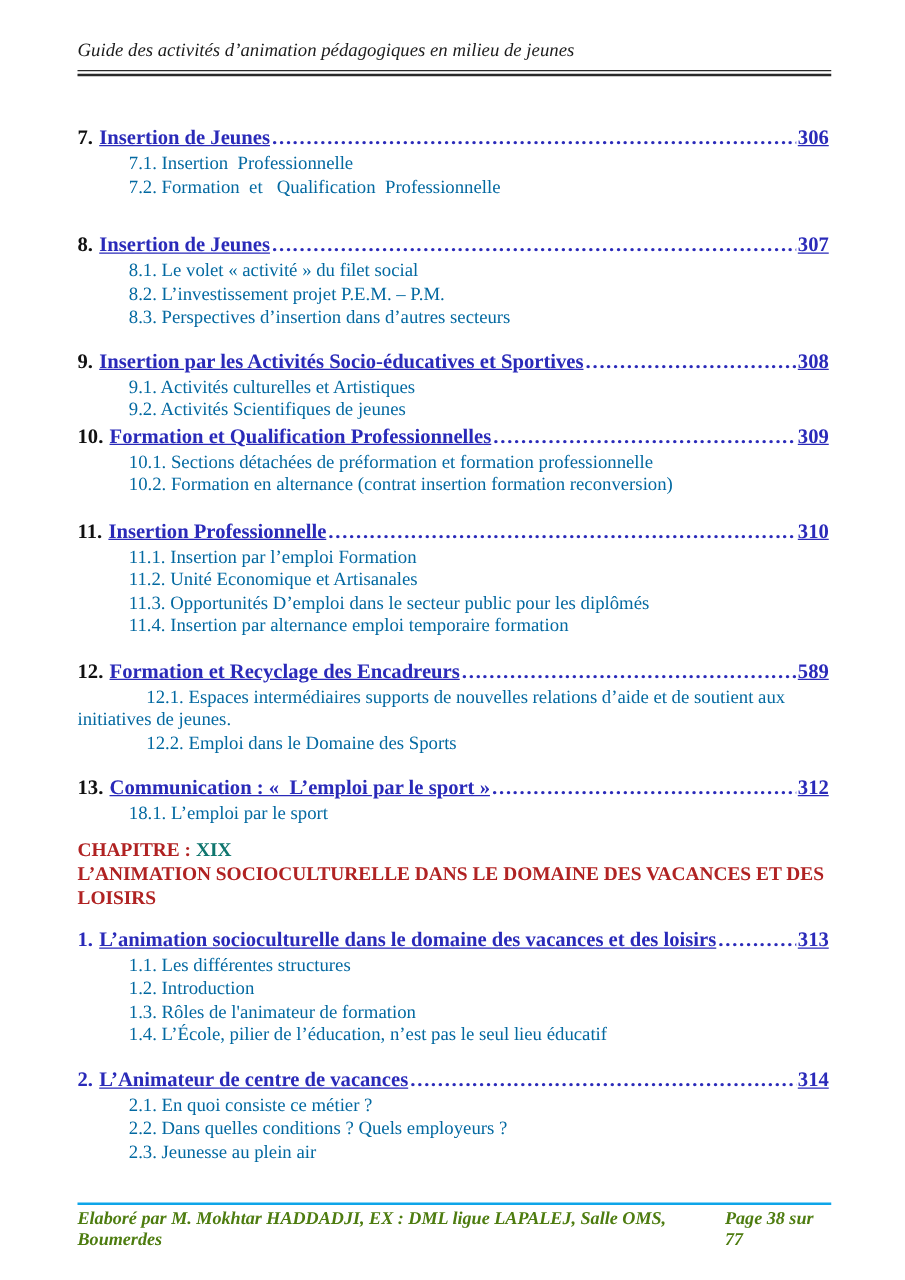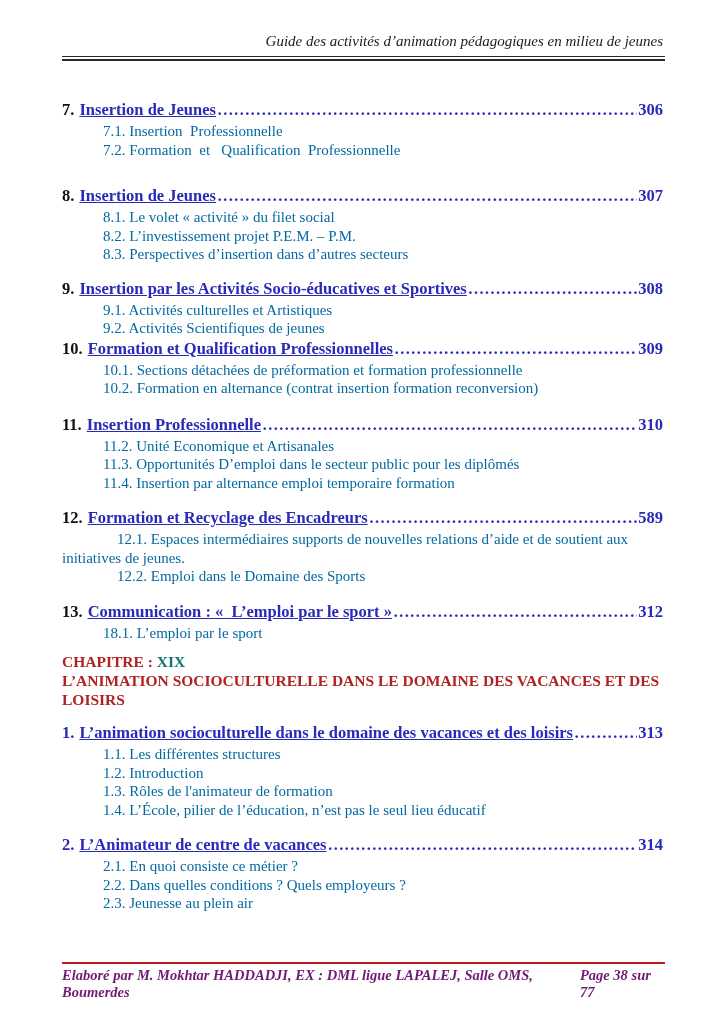--- a/index.html
+++ b/index.html
@@ -4,21 +4,21 @@
 <style>
   html,body { margin:0; padding:0; background:#ffffff; }
   .page {
     position:relative; width:724px; height:1024px; background:#ffffff;
     font-family:"Liberation Serif", serif; color:#1b1b1b; overflow:hidden;
   }
 
   
   .header {
     position:absolute; left:62px; width:601px; top:33px;
-    text-align:right; font-style:italic; font-size:15px; color:#1b1b1b;
+    text-align:left; font-style:italic; font-size:15px; color:#1b1b1b;
   }
   .header-rule {
     position:absolute; left:62px; width:603px; top:56px; height:2px;
     border-top:1px solid #2a2a2a; border-bottom:2px solid #2a2a2a;
   }
 
   
   .content { position:absolute; left:62px; top:99px; width:601px; }
 
   .toc-section { margin-top:0; }
@@ -27,21 +27,21 @@
     font-weight:bold; font-size:16.5px; line-height:21px; color:#2a2ab9;
   }
   .toc-heading .num { margin-right:5px; white-space:pre; }
   .num-black { color:#111111; }
   .num-blue  { color:#2a2ab9; }
   .t-title { white-space:pre;text-decoration:underline; }
   .leader {
     flex:1 1 auto; overflow:hidden; white-space:nowrap;
     margin:0 1px; min-width:8px;
   }
-  .page-num { white-space:nowrap; }
+  .page-num { white-space:nowrap;text-decoration:underline; }
 
   .toc-items { margin-top:2px; }
   .toc-item {
     margin-left:41px; font-size:15px; line-height:18.5px;
     white-space:pre-wrap; color:#0369a1;
   }
   .toc-item.hang { margin-left:0; text-indent:55px; }
 
   
   .m-s8  { margin-top:26px; }
@@ -56,23 +56,23 @@
 
   
   .chapter {
     font-weight:bold; font-size:15.5px; line-height:19px; color:#b02222;
   }
   .chapter .numeral { color:#0f766e; }
 
   
   .footer {
     position:absolute; left:62px; width:603px; top:962px;
-    border-top:2px solid #b91c1c; padding-top:3px;
+    border-top:2px solid #0ea5e9; padding-top:3px;
     display:flex; justify-content:space-between; align-items:baseline;
-    font-weight:bold; font-style:italic; font-size:14.5px; color:#701a75;
+    font-weight:bold; font-style:italic; font-size:14.5px; color:#4d7c0f;
   }
 </style>
 </head>
 <body>
 
 <div class="page">
 
   <div class="header">Guide des activités d’animation pédagogiques en milieu de jeunes</div>
   <div class="header-rule"></div>
 
@@ -132,20 +132,21 @@
     </div>
 
     <div class="toc-section m-s11">
       <div class="toc-heading">
         <span class="num num-black">11.</span>
         <span class="t-title">Insertion Professionnelle</span>
         <span class="leader">……………………………………………………………………………………………………………………………………………………………………………………………………………………</span>
         <span class="page-num">310</span>
       </div>
       <div class="toc-items">
+        <div class="toc-item">11.1. Insertion par l’emploi Formation</div>
         <div class="toc-item">11.2. Unité Economique et Artisanales</div>
         <div class="toc-item">11.3. Opportunités D’emploi dans le secteur public pour les diplômés</div>
         <div class="toc-item">11.4. Insertion par alternance emploi temporaire formation</div>
       </div>
     </div>
 
     <div class="toc-section m-s12">
       <div class="toc-heading">
         <span class="num num-black">12.</span>
         <span class="t-title">Formation et Recyclage des Encadreurs</span>

